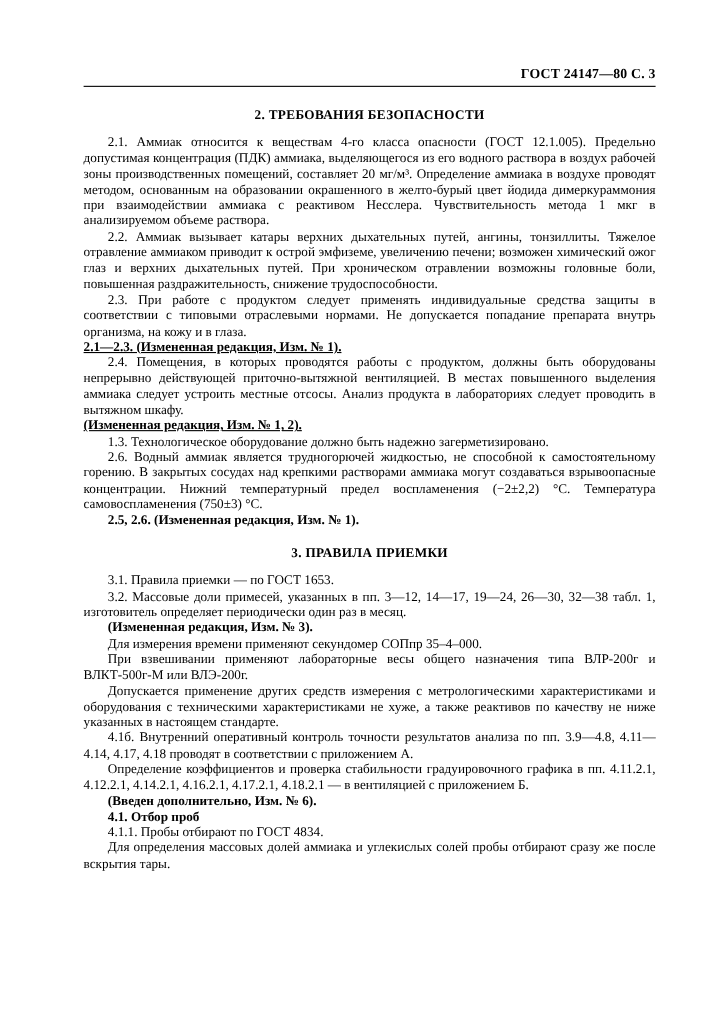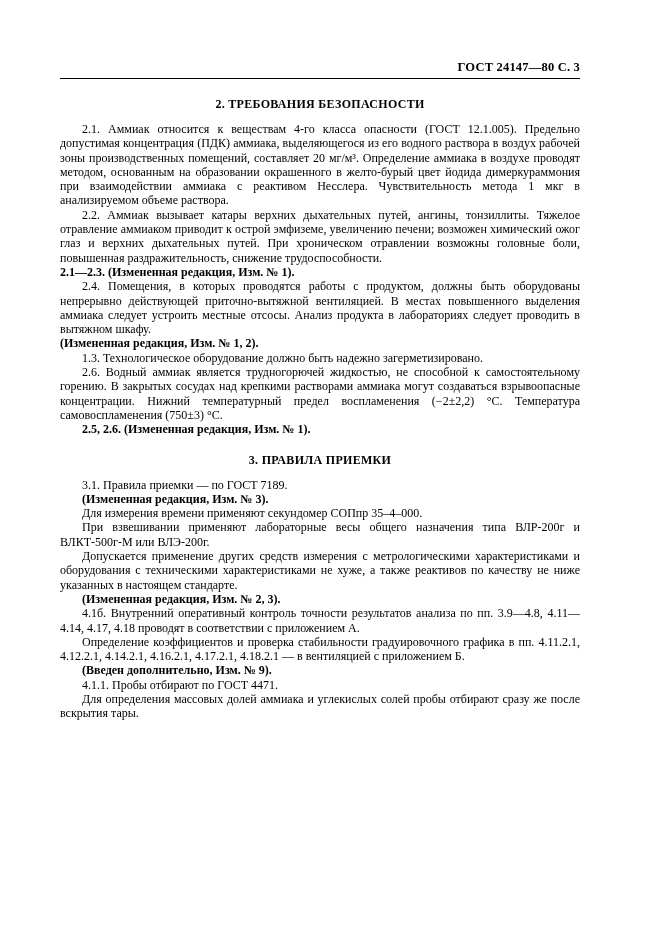--- a/index.html
+++ b/index.html
@@ -19,21 +19,21 @@
     position: absolute;
     left: 0;
     top: 0;
     width: 661px;
     height: 936px;
     box-sizing: border-box;
     padding: 0;
   }
   .content {
     position: absolute;
-    left: 60px;
+    left: 76px;
     top: 60px;
     width: 520px;
   }
   .header {
     text-align: right;
     font-size: 12.5px;
     font-weight: bold;
     letter-spacing: 0.2px;
     padding-bottom: 3px;
     border-bottom: 1.2px solid #000;
@@ -52,52 +52,55 @@
   p {
     margin: 0;
     font-size: 12px;
     line-height: 14.3px;
     text-align: justify;
     text-indent: 22px;
     hyphens: manual;
   }
   p.noind {
     text-indent: 0;
+    text-decoration: underline;
   }
   b { font-weight: bold; }
 </style>
 </head>
 <body>
 
 <div class="page">
   <div class="content">
 
     <div class="header">ГОСТ 24147—80  С. 3</div>
 
     <h2 class="section-title first">2. ТРЕБОВАНИЯ БЕЗОПАСНОСТИ</h2>
 
     <p>2.1. Аммиак относится к веществам 4-го класса опасности (ГОСТ 12.1.005). Предельно допустимая концентрация (ПДК) аммиака, выделяющегося из его водного раствора в воздух рабочей зоны производственных помещений, составляет 20 мг/м³. Определение аммиака в воздухе проводят методом, основанным на образовании окрашенного в желто-бурый цвет йодида димеркураммония при взаимодействии аммиака с реактивом Несслера. Чувствительность метода 1 мкг в анализируемом объеме раствора.</p>
     <p>2.2. Аммиак вызывает катары верхних дыхательных путей, ангины, тонзиллиты. Тяжелое отравление аммиаком приводит к острой эмфиземе, увеличению печени; возможен химический ожог глаз и верхних дыхательных путей. При хроническом отравлении возможны головные боли, повышенная раздражительность, снижение трудоспособности.</p>
+    <p>2.3. При работе с продуктом следует применять индивидуальные средства защиты в соответствии с типовыми отраслевыми нормами. Не допускается попадание препарата внутрь организма, на кожу и в глаза.</p>
     <p class="noind"><b>2.1—2.3.  (Измененная редакция, Изм. № 1).</b></p>
     <p>2.4. Помещения, в которых проводятся работы с продуктом, должны быть оборудованы непрерывно действующей приточно-вытяжной вентиляцией. В местах повышенного выделения аммиака следует устроить местные отсосы. Анализ продукта в лабораториях следует проводить в вытяжном шкафу.</p>
     <p class="noind"><b>(Измененная редакция, Изм. № 1, 2).</b></p>
     <p>1.3. Технологическое оборудование должно быть надежно загерметизировано.</p>
     <p>2.6. Водный аммиак является трудногорючей жидкостью, не способной к самостоятельному горению. В закрытых сосудах над крепкими растворами аммиака могут создаваться взрывоопасные концентрации. Нижний температурный предел воспламенения (−2±2,2) °С. Температура самовоспламенения (750±3) °С.</p>
     <p><b>2.5, 2.6.  (Измененная редакция, Изм. № 1).</b></p>
 
     <h2 class="section-title">3. ПРАВИЛА ПРИЕМКИ</h2>
 
-    <p>3.1. Правила приемки — по ГОСТ 7189.</p>
+    <p>3.1. Правила приемки — по ГОСТ 1653.</p>
+    <p>3.2. Массовые доли примесей, указанных в пп. 3—12, 14—17, 19—24, 26—30, 32—38 табл. 1, изготовитель определяет периодически один раз в месяц.</p>
     <p><b>(Измененная редакция, Изм. № 3).</b></p>
 
 
     <p>Для измерения времени применяют секундомер СОПпр 35–4–000.</p>
     <p>При взвешивании применяют лабораторные весы общего назначения типа ВЛР-200г и ВЛКТ-500г-М или ВЛЭ-200г.</p>
     <p>Допускается применение других средств измерения с метрологическими характеристиками и оборудования с техническими характеристиками не хуже, а также реактивов по качеству не ниже указанных в настоящем стандарте.</p>
-    <p><b>(Измененная редакция, Изм. № 2, 3).</b></p>
     <p>4.1б. Внутренний оперативный контроль точности результатов анализа по пп. 3.9—4.8, 4.11—4.14, 4.17, 4.18 проводят в соответствии с приложением А.</p>
     <p>Определение коэффициентов и проверка стабильности градуировочного графика в пп. 4.11.2.1, 4.12.2.1, 4.14.2.1, 4.16.2.1, 4.17.2.1, 4.18.2.1 — в вентиляцией с приложением Б.</p>
-    <p><b>(Введен дополнительно, Изм. № 9).</b></p>
-    <p>4.1.1. Пробы отбирают по ГОСТ 4471.</p>
+    <p><b>(Введен дополнительно, Изм. № 6).</b></p>
+    <p><b>4.1. Отбор проб</b></p>
+    <p>4.1.1. Пробы отбирают по ГОСТ 4834.</p>
     <p>Для определения массовых долей аммиака и углекислых солей пробы отбирают сразу же после вскрытия тары.</p>
 
   </div>
 </div>
 
 </body></html>

